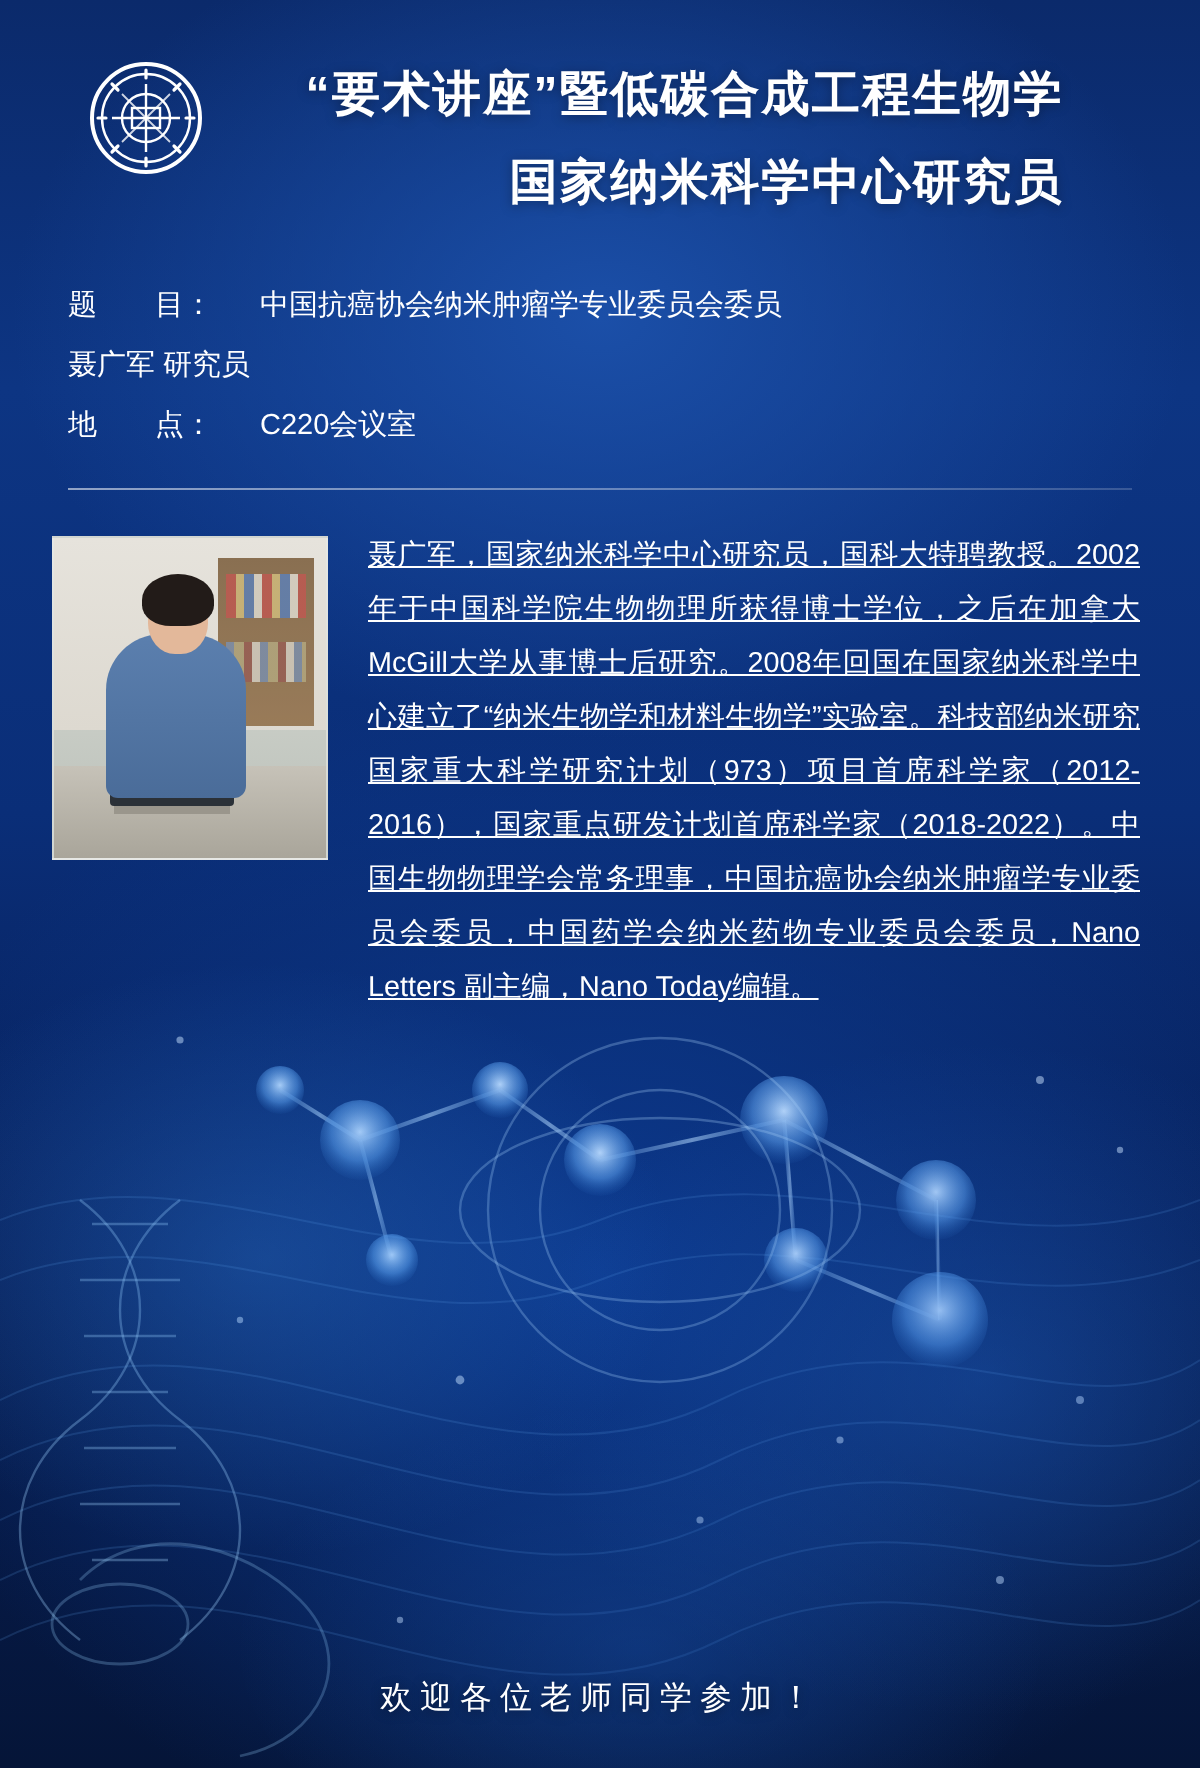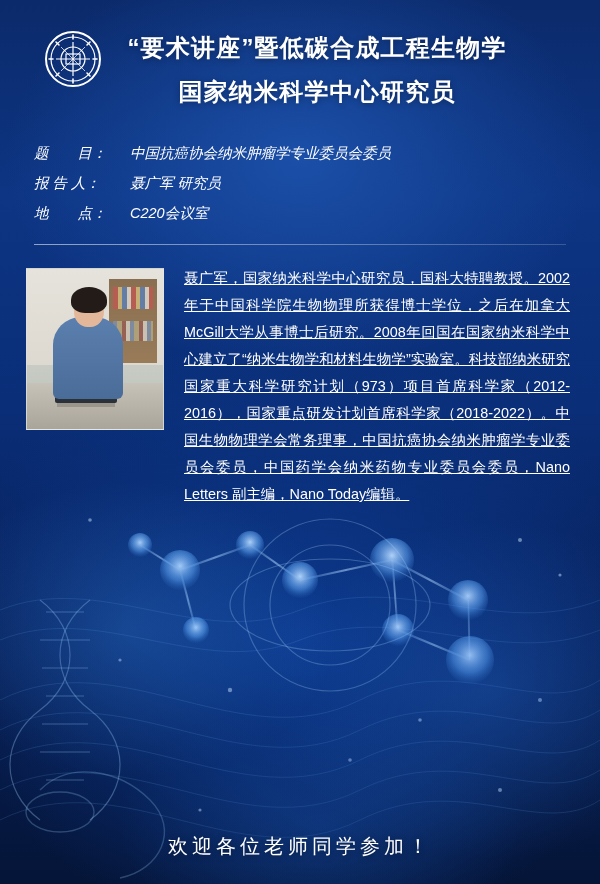--- a/index.html
+++ b/index.html
@@ -61,39 +61,38 @@
   }
   .logo {
     flex: 0 0 auto;
     width: 58px;
     height: 58px;
     margin-top: 4px;
     margin-left: 16px;
   }
   .title-block {
     flex: 1 1 auto;
-    text-align: center;
+    text-align: right;
     padding-right: 40px;
   }
   .title-line {
     color: #ffffff;
     font-size: 24px;
     font-weight: bold;
     letter-spacing: 1.2px;
     line-height: 44px;
     text-shadow: 0 1px 6px rgba(0,0,0,0.35);
     white-space: nowrap;
   }
 
   
   .info {
     position: relative;
     margin: 18px 34px 0 34px;
     color: #ffffff;
-    font-style: italic;
   }
   .info-row {
     display: flex;
     align-items: baseline;
     font-size: 14.5px;
     line-height: 30px;
     white-space: nowrap;
   }
   .info-label {
     width: 96px;
@@ -189,21 +188,21 @@
   
   .footer {
     position: absolute;
     left: 0;
     bottom: 24px;
     width: 600px;
     text-align: center;
   }
   .footer-text {
     color: #ffffff;
-    font-size: 20px;
+    font-size: 16px;
     letter-spacing: 4px;
     text-shadow: 0 1px 6px rgba(0,0,0,0.4);
   }
 </style>
 </head>
 <body>
 
 <div class="poster">
 
   <div class="bg-deco">
@@ -308,21 +307,20 @@
       <div class="title-line">国家纳米科学中心研究员</div>
     </div>
   </div>
 
   <div class="info">
     <div class="info-row">
       <div class="info-label">题　　目：</div>
       <div class="info-value">中国抗癌协会纳米肿瘤学专业委员会委员</div>
     </div>
     <div class="info-row">
-      <div class="info-label">报 告 人：</div>
       <div class="info-value">聂广军  研究员</div>
     </div>
     <div class="info-row">
       <div class="info-label">地　　点：</div>
       <div class="info-value">C220会议室</div>
     </div>
   </div>
 
   <div class="divider"></div>
 

